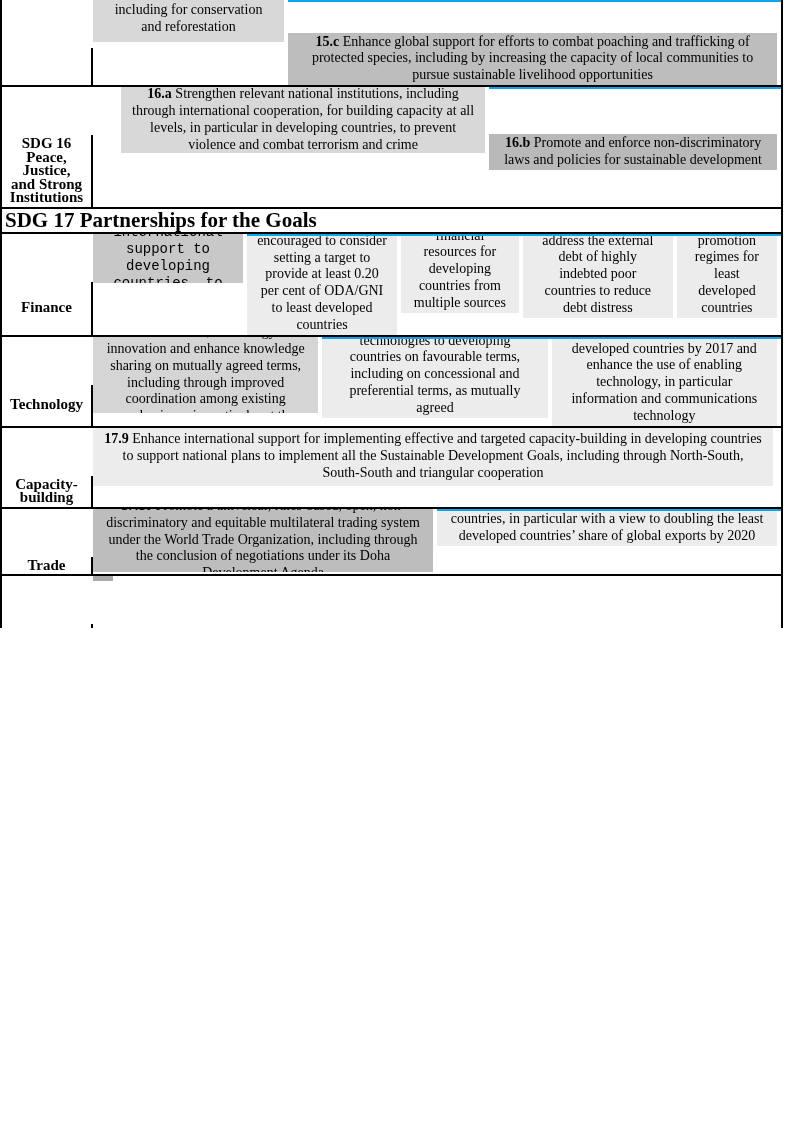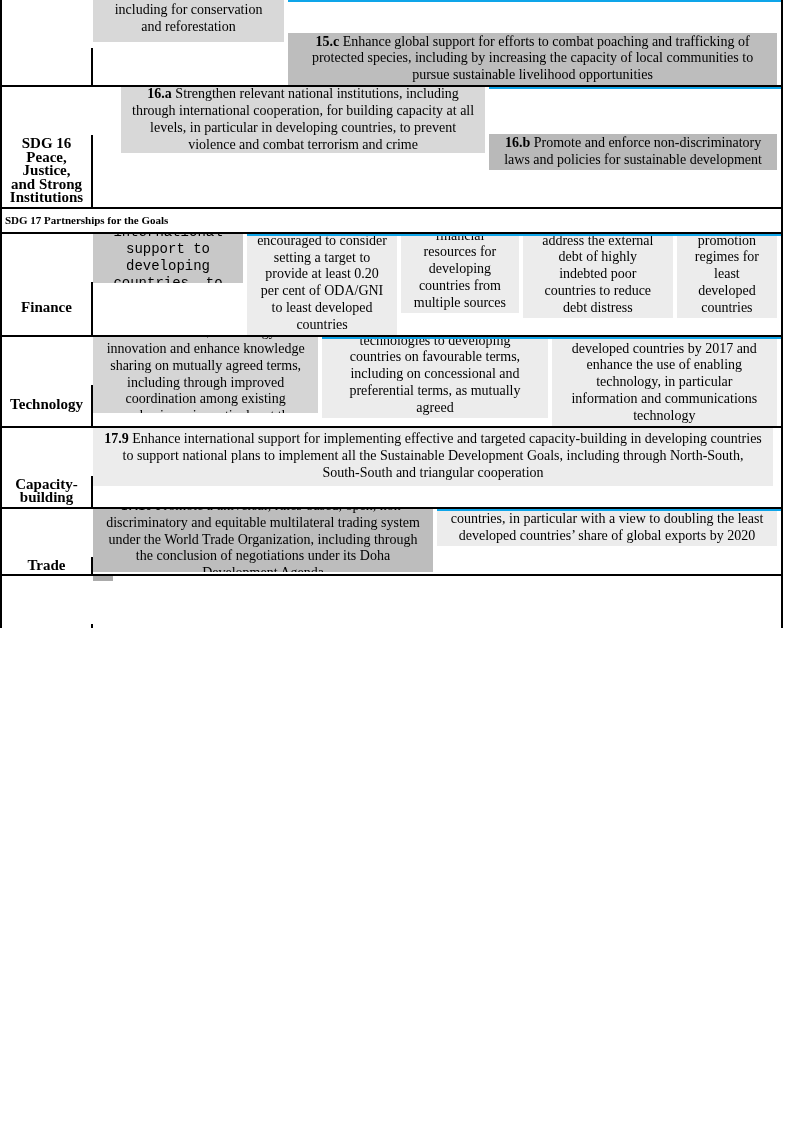--- a/index.html
+++ b/index.html
@@ -71,21 +71,21 @@
     max-width: 660px;
   }
   .num { font-weight: 700; }
   .header-row {
     border-top: 2px solid #000;
     background: #fff;
     display: flex;
     align-items: center;
     padding-left: 3px;
     font-weight: 700;
-    font-size: 11px;
+    font-size: 21px;
   }
 </style>
 </head>
 <body>
 
 <div class="page">
   <div class="sdg-table">
       <div class="section">
         <div class="label-cell"></div>
         <div class="rows">

